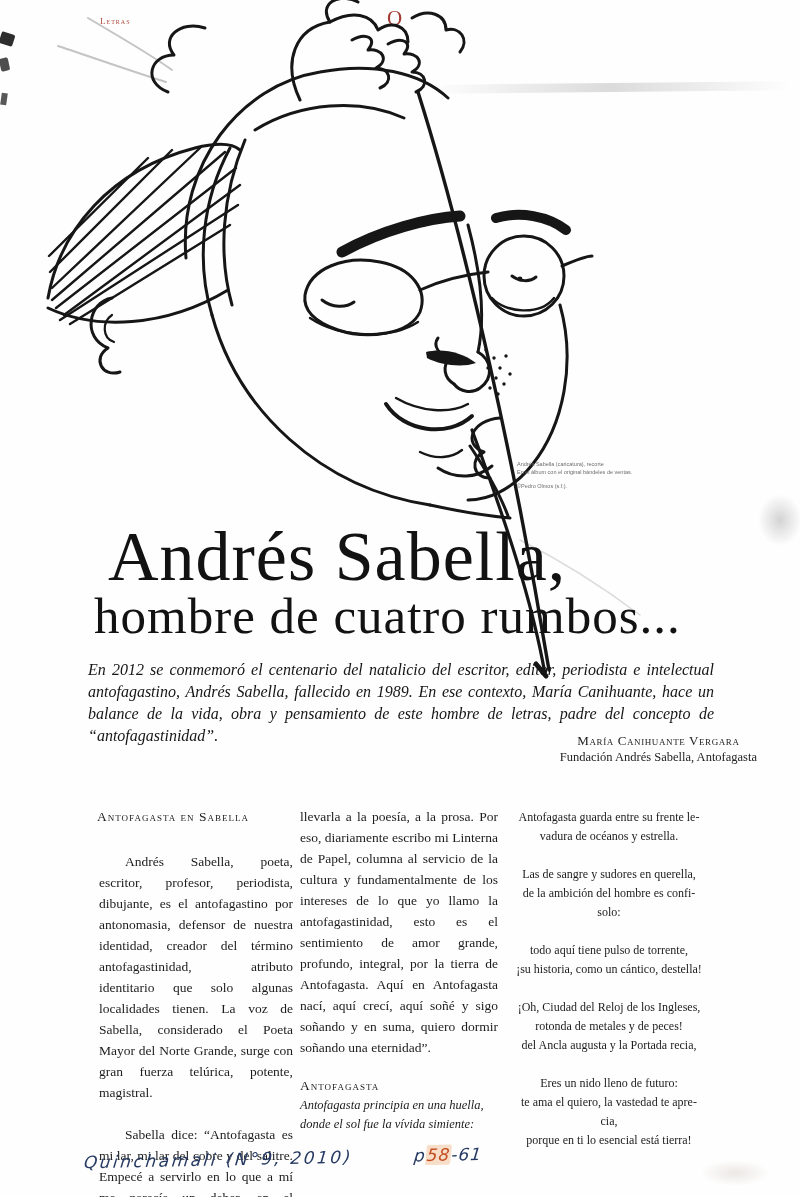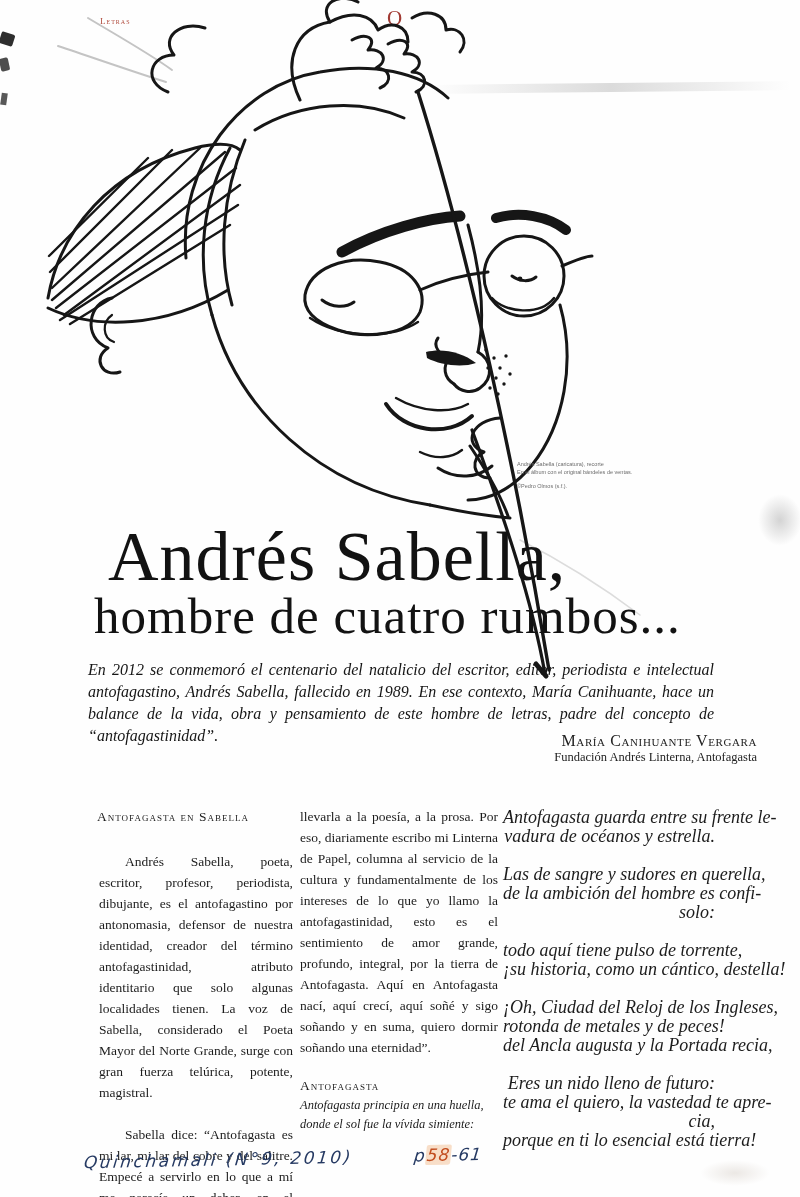--- a/index.html
+++ b/index.html
@@ -29,37 +29,37 @@
   .caption .c3{margin-top:6px;}
   
   .title{position:absolute;left:60px;top:521px;width:680px;color:#121212;}
   .title .t1{font-size:70px;line-height:72px;margin-left:48px;letter-spacing:1px;font-weight:400;}
   .title .t2{font-size:51px;line-height:54px;margin-left:34px;letter-spacing:1px;font-weight:400;margin-top:-4px;}
   
   .lede{position:absolute;left:88px;top:659px;width:626px;font-style:italic;font-size:16px;
         line-height:22px;text-align:justify;color:#151515;}
   
   .byline{position:absolute;right:88px;top:733px;text-align:right;color:#222;}
-  .byline .author{font-variant:small-caps;font-size:16px;letter-spacing:.6px;line-height:16px;}
+  .byline .author{font-variant:small-caps;font-size:13px;letter-spacing:.6px;line-height:16px;text-align:center;}
   .byline .affil{font-size:12.5px;line-height:17px;}
   
   .col{position:absolute;top:806px;font-size:13.5px;line-height:21px;text-align:justify;
        hyphens:auto;color:#1c1c1c;}
   .col1{left:97px;width:198px;}
   .col2{left:300px;width:198px;}
   .col3{left:503px;width:212px;top:808px;}
   .colhead{font-variant:small-caps;letter-spacing:1px;font-size:13.5px;text-align:left;}
   .col1 .p{ text-indent:26px;margin:2px;}
   .col1 .p.first{margin-top:24px;}
   .col1 .p + .p{margin-top:21px;}
   .col2 .cont{margin:0;text-indent:0;}
   .col2 .colhead{margin-top:17px;}
   .verse{font-style:italic;font-size:12.5px;line-height:19px;text-align:left;}
   .verse div{white-space:nowrap;}
-  .stanza{font-style:italic;font-size:18px;line-height:19px;text-align:right;margin-bottom:19px;}
+  .stanza{font-size:12px;line-height:19px;text-align:center;margin-bottom:19px;}
   .stanza div{white-space:nowrap;}
   
   .handwrite{position:absolute;left:84px;top:1146px;width:600px;
              font-family:"DejaVu Sans",sans-serif;font-style:italic;font-size:17px;
              letter-spacing:2.5px;color:#263a63;transform:rotate(-1.2deg) skewX(-7deg);}
   .handwrite .pageref{position:absolute;left:330px;top:0;letter-spacing:1px;}
   .handwrite .hl{color:#c24d1f;background:rgba(235,140,60,.28);padding:0 1px;border-radius:2px;}
 </style>
 </head>
 <body>
@@ -170,21 +170,21 @@
 
   <div class="title">
     <div class="t1">Andrés Sabella,</div>
     <div class="t2">hombre de cuatro rumbos...</div>
   </div>
 
   <div class="lede">En 2012 se conmemoró el centenario del natalicio del escritor, editor, periodista e intelectual antofagastino, Andrés Sabella, fallecido en 1989. En ese contexto, María Canihuante, hace un balance de la vida, obra y pensamiento de este hombre de letras, padre del concepto de “antofagastinidad”.</div>
 
   <div class="byline">
     <div class="author">María Canihuante Vergara</div>
-    <div class="affil">Fundación Andrés Linterna, Antofagasta</div>
+    <div class="affil">Fundación Andrés Sabella, Antofagasta</div>
   </div>
 
   <div class="col col1">
     <div class="colhead">Antofagasta en Sabella</div>
     <p class="p first">Andrés Sabella, poeta, escritor, profesor, periodista, dibujante, es el antofagastino por antonomasia, defensor de nuestra identidad, creador del término antofagastinidad, atributo identitario que solo algunas localidades tienen. La voz de Sabella, considerado el Poeta Mayor del Norte Grande, surge con gran fuerza telúrica, potente, magistral.</p>
     <p class="p">Sabella dice: “Antofagasta es mi lar, mi lar del cobre y del salitre. Empecé a servirlo en lo que a mí me parecía un deber, en el descubrimiento de su belleza para</p>
   </div>
 
   <div class="col col2">
     <p class="cont">llevarla a la poesía, a la prosa. Por eso, diariamente escribo mi Linterna de Papel, columna al servicio de la cultura y fundamentalmente de los intereses de lo que yo llamo la antofagastinidad, esto es el sentimiento de amor grande, profundo, integral, por la tierra de Antofagasta. Aquí en Antofagasta nací, aquí crecí, aquí soñé y sigo soñando y en suma, quiero dormir soñando una eternidad”.</p>

